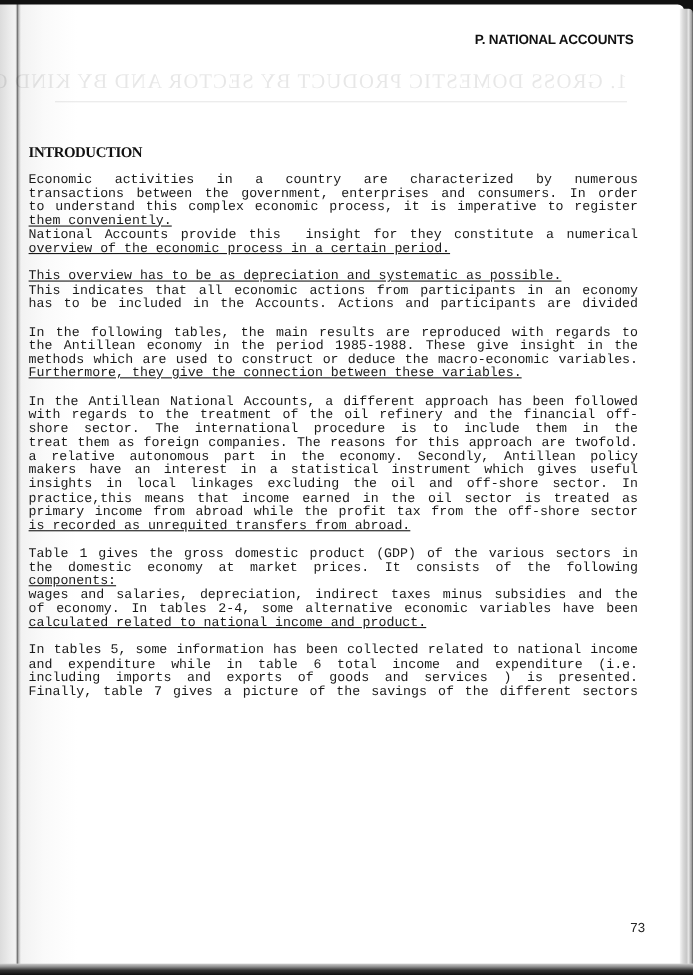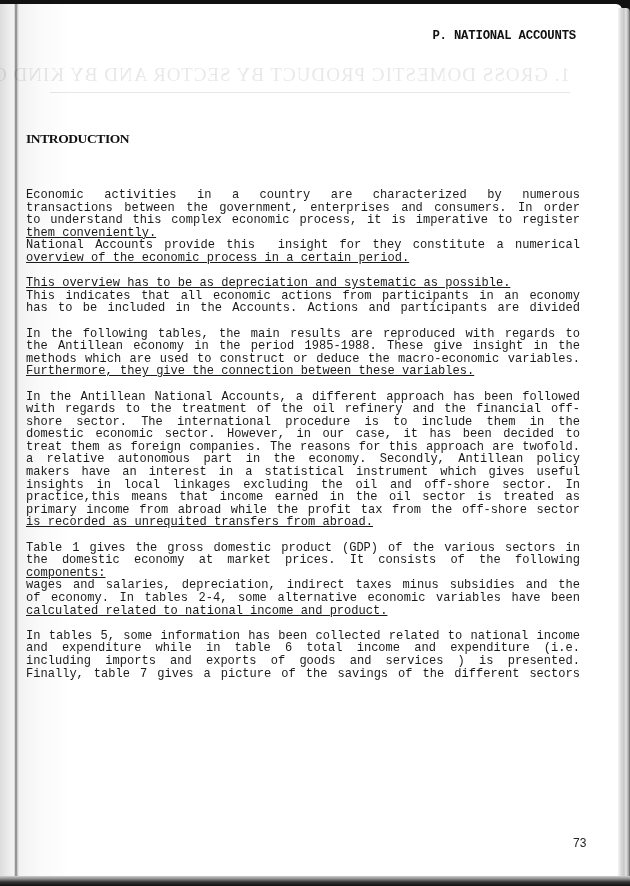--- a/index.html
+++ b/index.html
@@ -59,21 +59,21 @@
     }
     .bleed .rule {
       border-top: 1px solid #000;
       margin-top: 6px;
       width: 100%;
     }
     .running-head {
       position: absolute;
       right: 46px;
       top: 25px;
-      font-family: Liberation Mono, monospace;
+      font-family: Liberation Sans, sans-serif;
       font-weight: bold;
       font-size: 12.3px;
       color: #111;
       letter-spacing: -0.2px;
       text-align: right;
     }
     .section-title {
       position: absolute;
       left: 26px;
       top: 127px;
@@ -85,21 +85,20 @@
     }
     .body-text {
       position: absolute;
       left: 26px;
       top: 153px;
       width: 554px;
       font-family: "Liberation Mono", monospace;
       font-size: 12.05px;
       line-height: 12.6px;
       color: #1a1a1a;
-      margin-top: 32px;
     }
     .para {
       margin: 0 0 12.6px 0;
       text-align: justify;
       text-align-last: left;
     }
     .para.tight { margin-bottom: 0; }
     .line {
       display: block;
       white-space: pre;
@@ -151,21 +150,20 @@
       <div class="para">
         <span class="line">In the following tables, the main results are reproduced with regards to</span>
         <span class="line">the Antillean economy in the period 1985-1988. These give insight in the</span>
         <span class="line">methods which are used to construct or deduce the macro-economic variables.</span>
         <span class="line last">Furthermore, they give the connection between these variables.</span>
       </div>
       <div class="para">
         <span class="line">In the Antillean National Accounts, a different approach has been followed</span>
         <span class="line">with regards to the treatment of the oil refinery and the financial off-</span>
         <span class="line">shore sector. The international procedure is to include them in the</span>
-        <span class="line">domestic economic sector. However, in our case, it has been decided to</span>
         <span class="line">treat them as foreign companies. The reasons for this approach are twofold.</span>
         <span class="line">a relative autonomous part in the economy. Secondly, Antillean policy</span>
         <span class="line">makers have an interest in a statistical instrument which gives useful</span>
         <span class="line">insights in local linkages excluding the oil and off-shore sector. In</span>
         <span class="line">practice,this means that income earned in the oil sector is treated as</span>
         <span class="line">primary income from abroad while the profit tax from the off-shore sector</span>
         <span class="line last">is recorded as unrequited transfers from abroad.</span>
       </div>
       <div class="para tight">
         <span class="line">Table 1 gives the gross domestic product (GDP) of the various sectors in</span>

